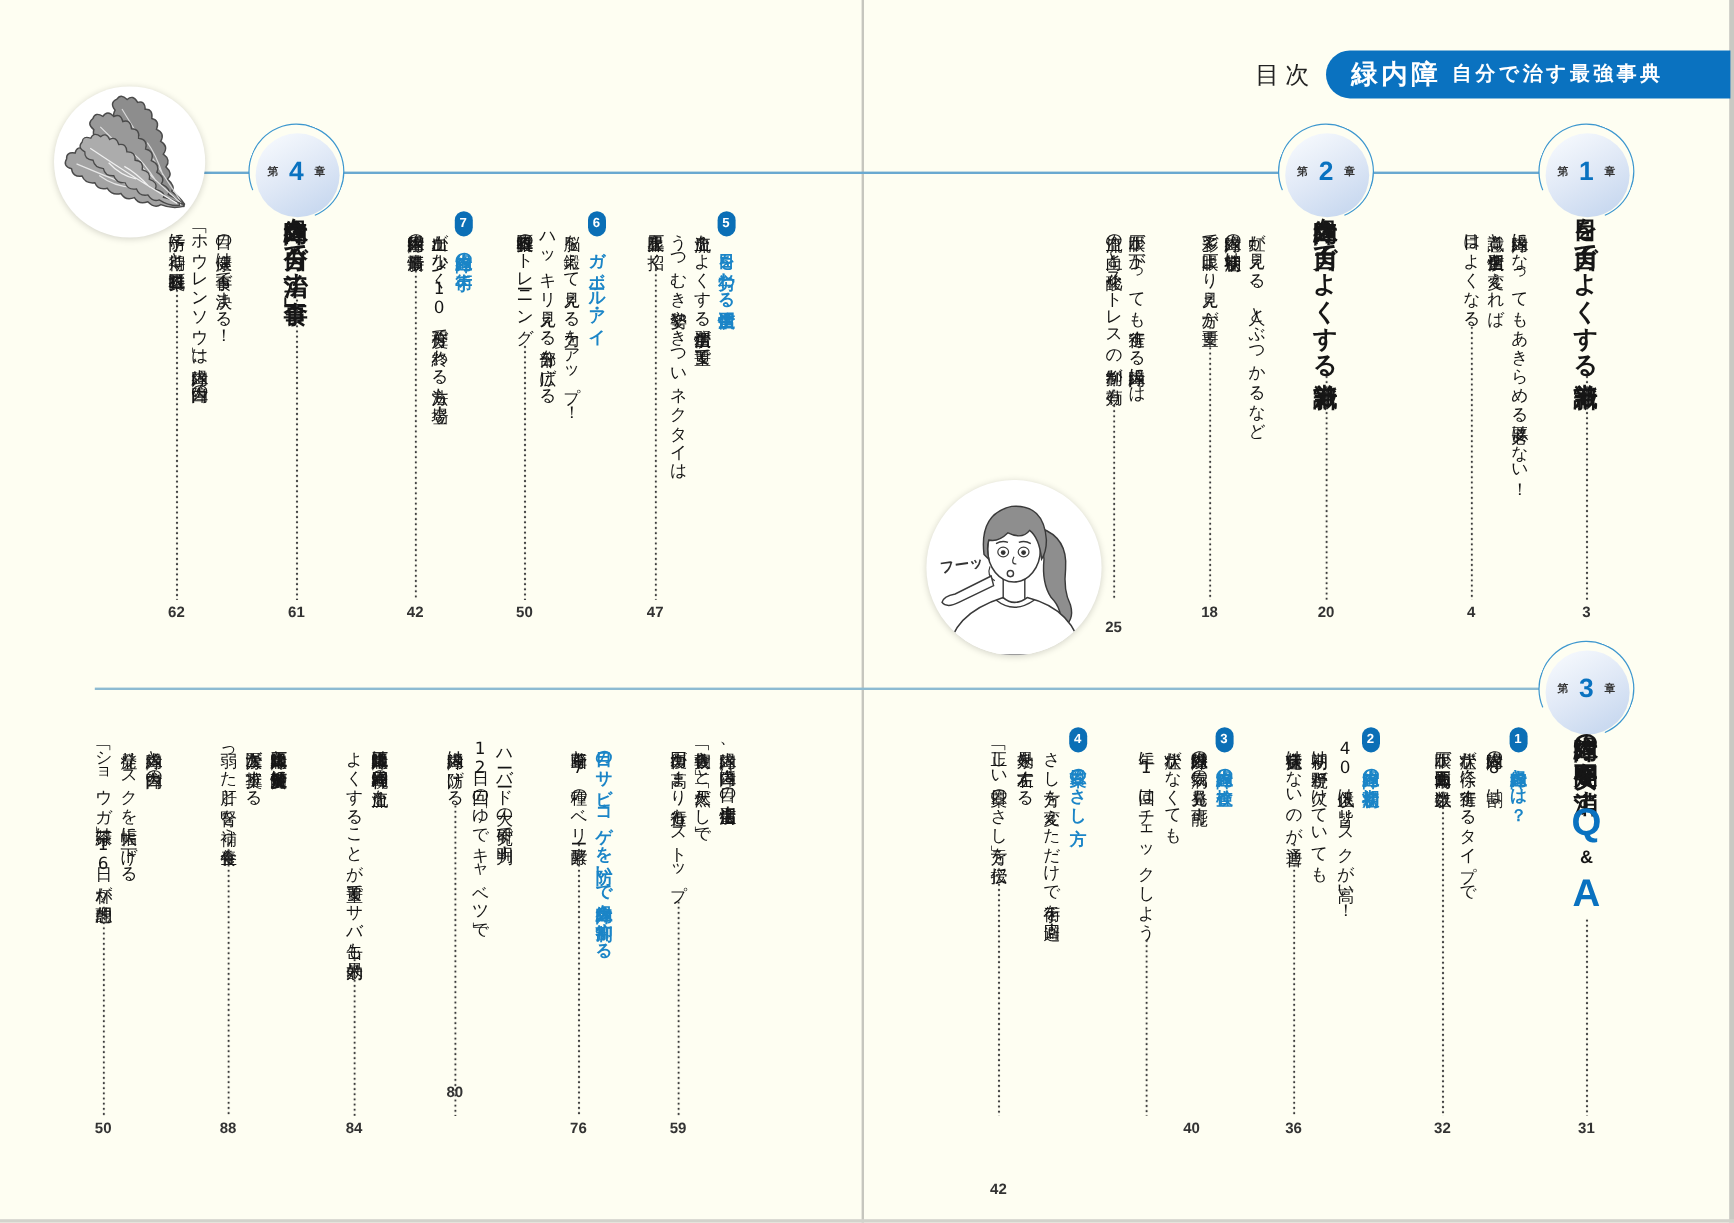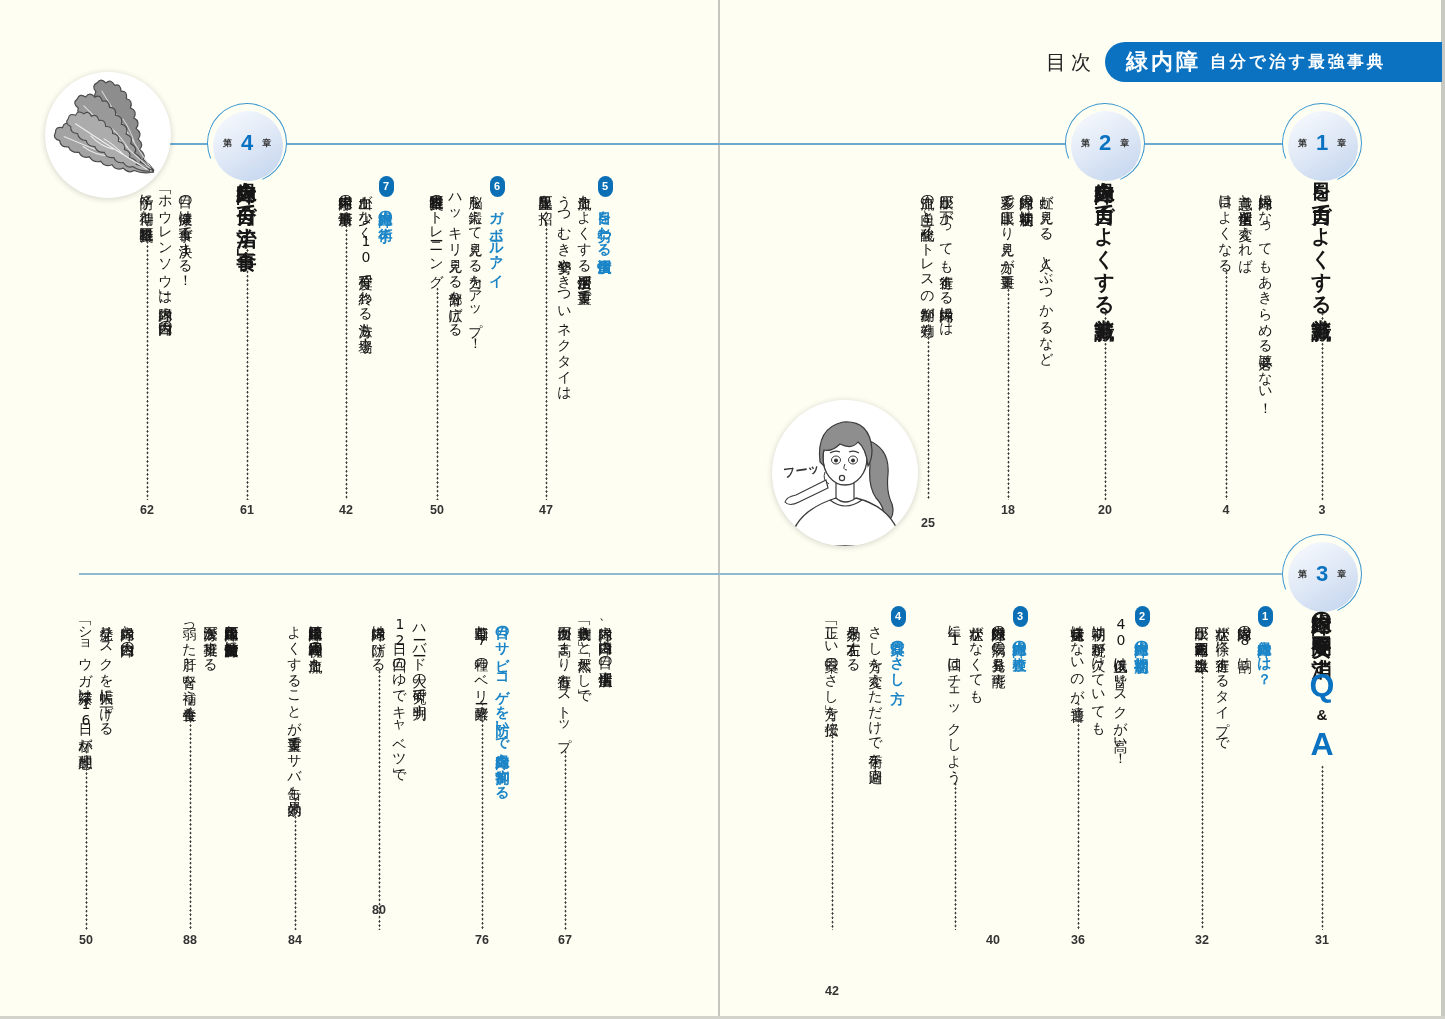--- a/index.html
+++ b/index.html
@@ -276,21 +276,21 @@
       </g>
     </svg>
   </div>
 
   <div class="vl" style="left:599px;top:616px">緑内障、白内障は目の生活習慣病！</div>
   <div class="vl" style="left:578px;top:616px">「朝食抜き」と「天然だし」で</div>
   <div class="vl last" style="left:558px;top:616px;height:314px">
     <span>回復力が高まり進行もストップ</span>
     <span class="dots"></span>
   </div>
-  <div class="pg" style="left:545px;top:933px">67</div>
+  <div class="pg" style="left:545px;top:933px">59</div>
 
   <div class="vl hdline" style="left:496px;top:616px">目のサビ・コゲを防いで緑内障を抑制する</div>
   <div class="vl last" style="left:475px;top:616px;height:314px">
     <span>山野草と7種のベリー酵素</span>
     <span class="dots"></span>
   </div>
   <div class="pg" style="left:462px;top:933px">76</div>
 
   <div class="vl" style="left:413px;top:616px">ハーバード大の研究で判明！</div>
   <div class="vl" style="left:393px;top:616px">1日2回の「ゆでキャベツ」で</div>

